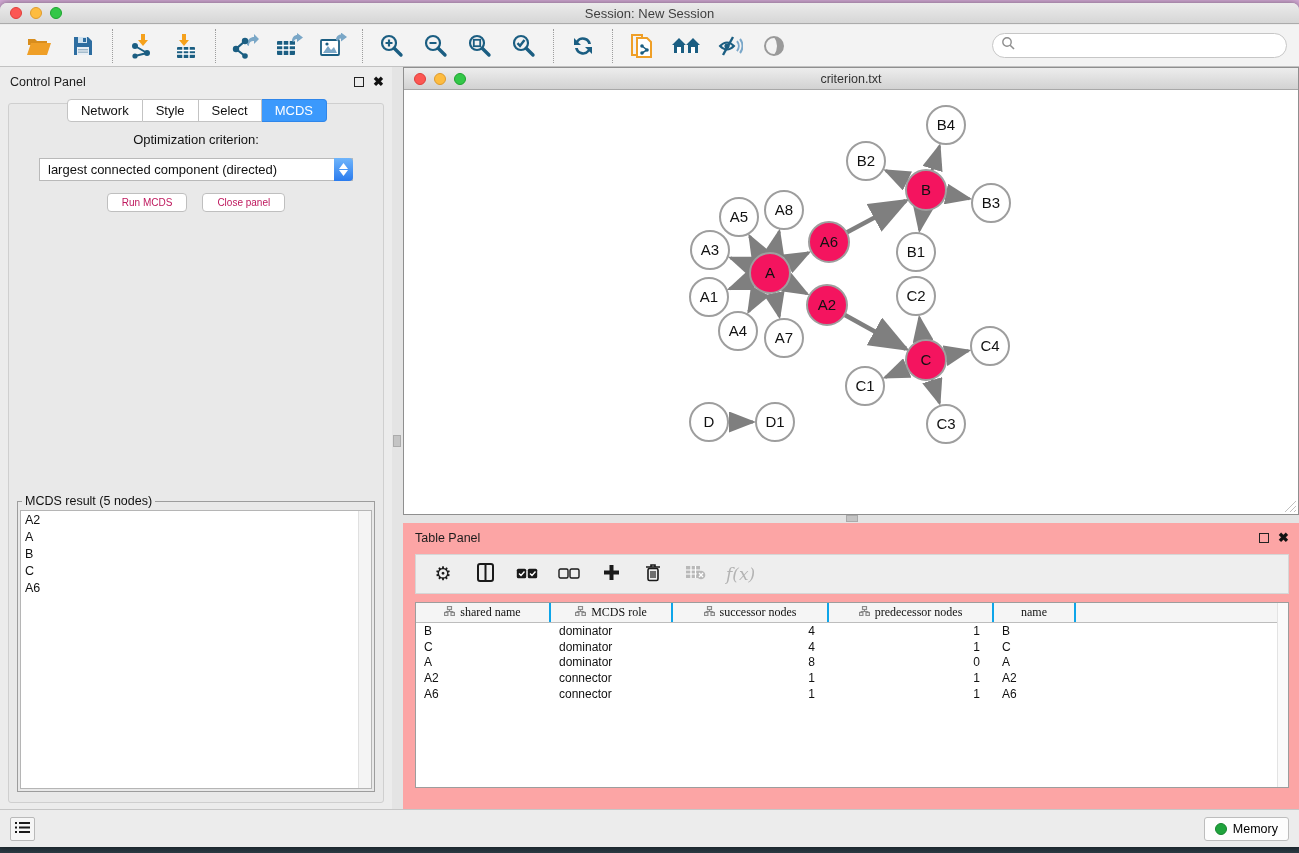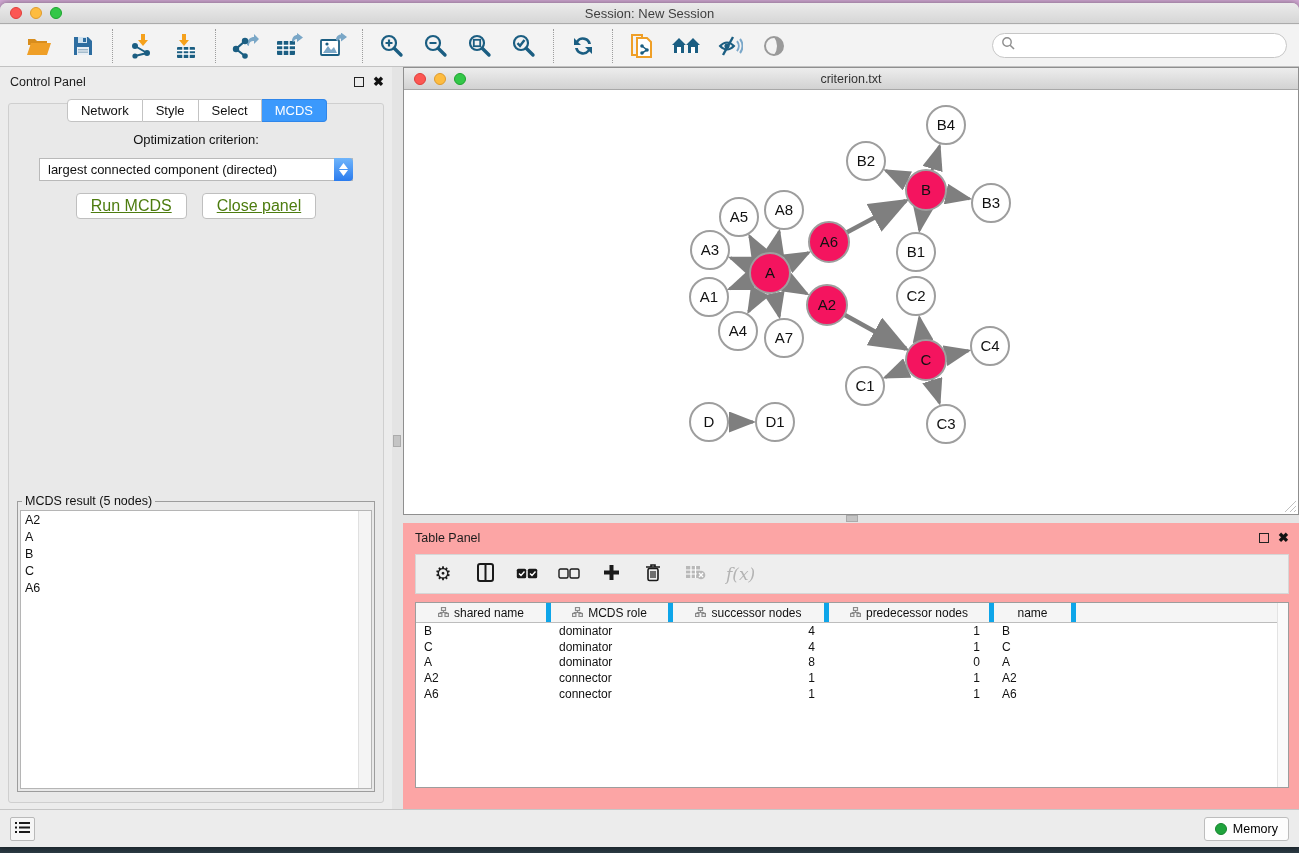--- a/index.html
+++ b/index.html
@@ -81,22 +81,22 @@
   }
   .dropdown .dd-text { font-size:13px; padding-left:8px; color:#111; flex:1; }
   .dd-stepper {
     width:19px; height:23px; margin:-1px -1px 0 0; border-radius:0 4px 4px 0;
     background:linear-gradient(#6fb5fb,#2a7bee);
     display:flex; flex-direction:column; align-items:center; justify-content:center; gap:1px;
   }
   .dd-stepper svg { display:block; }
   .cp-buttons { display:flex; justify-content:center; gap:15px; margin-top:12px; }
   .cp-btn {
-    font-size:16px; background:#fff; color:#4d7c0f;
-    border:1px solid #bfbfbf; border-radius:4px; padding:3px 14px; cursor:default;text-decoration:underline;
+    font-size:10px; background:#fff; color:#be185d;
+    border:1px solid #bfbfbf; border-radius:4px; padding:3px 14px; cursor:default;
   }
   fieldset.result-group {
     position:absolute; left:8px; right:8px; bottom:10px; top:390px;
     border:1px solid #9d9d9d; background:transparent; padding:2px;
   }
   fieldset.result-group legend { font-size:12.5px; padding:0 3px; margin-left:2px; color:#111; }
   .result-list {
     width:100%; height:100%; background:#fff; border:1px solid #b5b5b5;
     font-size:12.5px; color:#111; position:relative; overflow:hidden;
   }
@@ -124,21 +124,21 @@
     margin-top:7px; height:40px; background:#eeeeee; border:1px solid #d6d6d6;
     display:flex; align-items:center; gap:20px; padding-left:16px;
   }
   .tp-btn { display:flex; align-items:center; justify-content:center; min-width:22px; height:24px; cursor:default; }
   .gear-glyph { font-size:19px; color:#1a1a1a; line-height:20px; }
   .fx-label { font-family:"DejaVu Serif", serif; font-style:italic; font-size:17px; color:#b3b3b3; }
   .data-table { margin-top:8px; background:#fff; border:1px solid #9d9d9d; height:186px; position:relative; overflow:hidden; }
   .dt-header { display:flex; background:#f5f5f5; border-bottom:1px solid #bdbdbd; height:20px; }
   .dt-hcell {
     font-size:12px; color:#111; display:flex; align-items:center; justify-content:center; gap:5px;
-    border-right:5px solid #0ea5e9; height:100%;
+    border-right:2px solid #0ea5e9; height:100%;font-family:Liberation Serif, serif;
   }
   .dt-row { display:flex; height:15.8px; align-items:center; }
   .dt-cell { font-size:12px; color:#111; padding-left:8px; white-space:nowrap; }
   .dt-cell.num { text-align:right; padding-right:14px; padding-left:0; }
   .dt-scroll { position:absolute; top:0; right:0; bottom:0; width:11px; background:#fafafa; border-left:1px solid #e3e3e3; }
   .tp-tabs { display:flex; justify-content:center; margin-top:8px; }
   .tp-tabs .seg-tab { padding:3px 15px; }
   
   .statusbar {
     position:absolute; left:0; right:0; bottom:0; height:38px;

